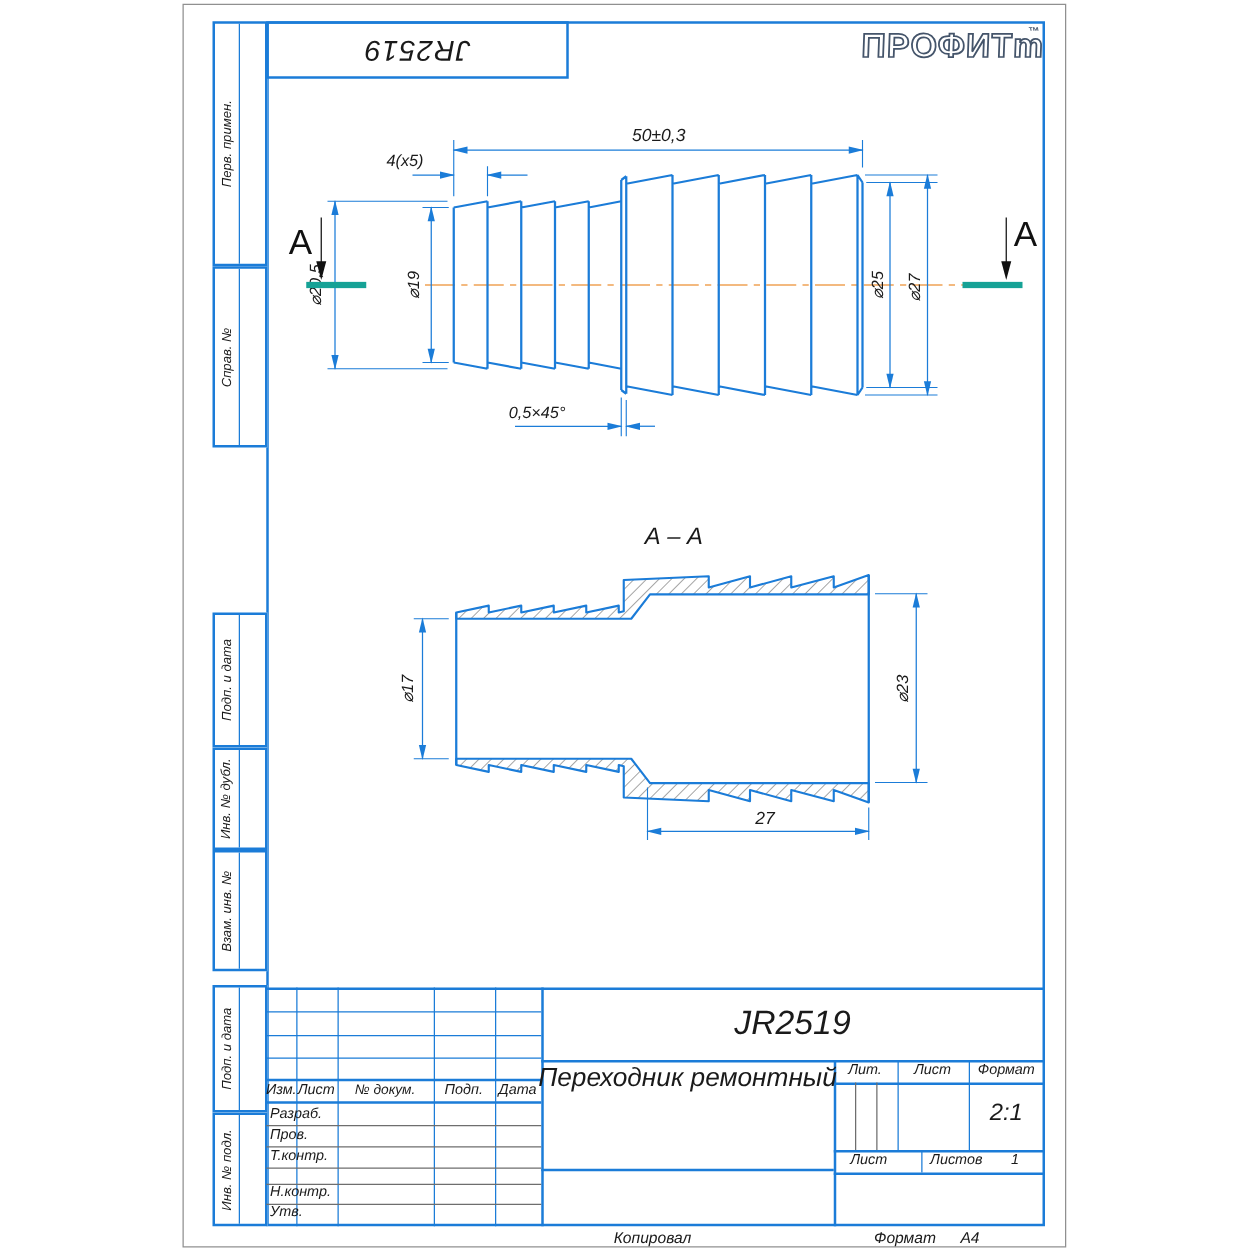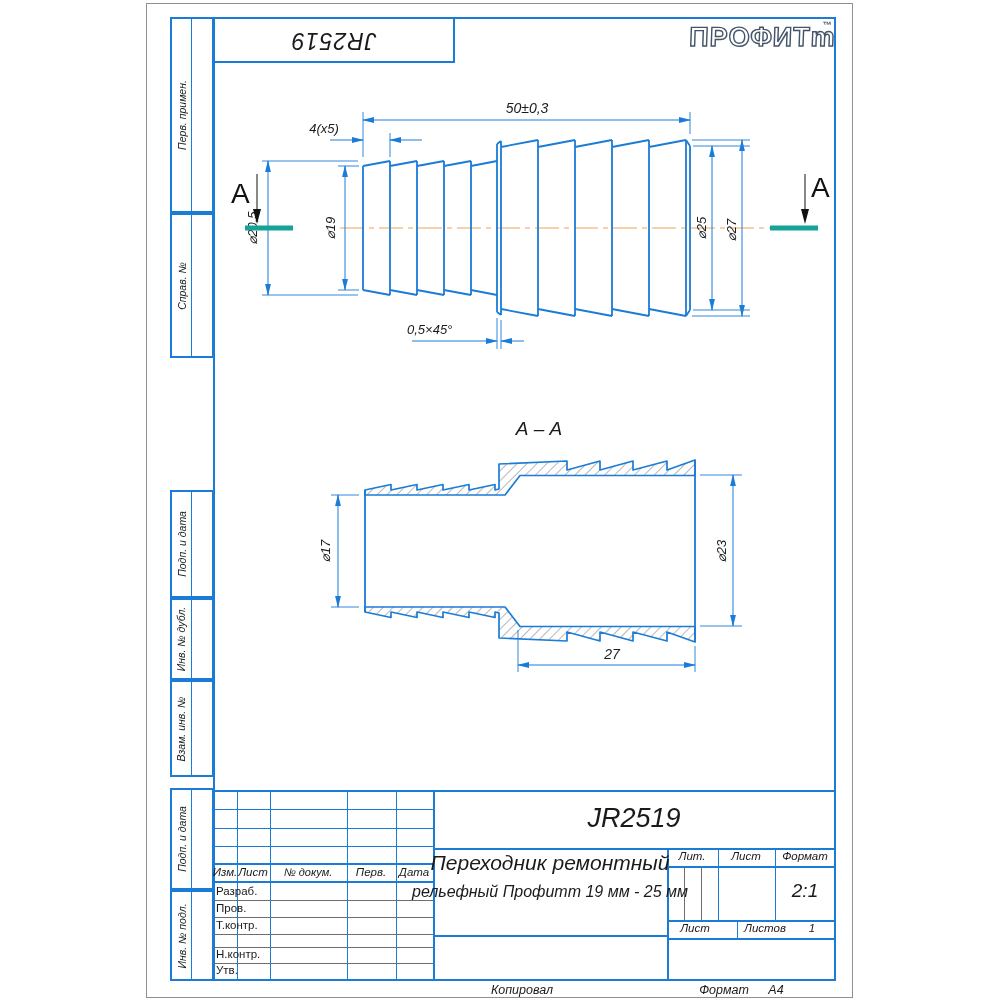--- a/index.html
+++ b/index.html
@@ -30,21 +30,21 @@
   
   .hl{position:absolute;background:var(--blue);height:2px;}
   .hl1{position:absolute;background:var(--blue);height:1.4px;}
   .vl{position:absolute;background:var(--blue);width:2px;}
   .vl1{position:absolute;background:var(--blue);width:1.4px;}
   .gl{position:absolute;background:var(--thin);height:1px;}
   .gv{position:absolute;background:var(--thin);width:1px;}
   
   .ctext{position:absolute;transform:translateX(-50%);white-space:nowrap;
          font-style:italic;color:var(--ink);}
-  .ltext{position:absolute;white-space:nowrap;color:var(--ink);}
+  .ltext{position:absolute;white-space:nowrap;font-style:italic;color:var(--ink);}
   svg{position:absolute;left:0;top:0;}
   .ln{stroke:var(--blue);stroke-width:1.8;fill:none;stroke-linejoin:round;}
   .wall{stroke:var(--blue);stroke-width:1.7;fill:url(#hatch);stroke-linejoin:round;}
   .dim{stroke:var(--blue);stroke-width:1;fill:none;}
   .ext{stroke:var(--blue);stroke-width:0.9;fill:none;}
   .cl{stroke:var(--orange);stroke-width:1.2;fill:none;stroke-dasharray:24 5 5 5;}
   .arr{fill:var(--blue);}
   .hatchline{stroke:#4a4a4a;stroke-width:0.8;}
   .dimtxt{font:italic 14px "Liberation Sans",sans-serif;fill:var(--ink);}
   .dimtxt-s{font:italic 13px "Liberation Sans",sans-serif;fill:var(--ink);}
@@ -137,26 +137,25 @@
   <div class="gl" style="left:213px;top:900px;width:220px"></div>
   <div class="gl" style="left:213px;top:917px;width:220px"></div>
   <div class="gl" style="left:213px;top:934px;width:220px"></div>
   <div class="gl" style="left:213px;top:947px;width:220px"></div>
   <div class="gl" style="left:213px;top:963px;width:220px"></div>
   <div class="gv" style="left:684px;top:866px;height:54px"></div>
   <div class="gv" style="left:701px;top:866px;height:54px"></div>
 
   <div class="ctext" style="left:634px;top:803px;font-size:27px">JR2519</div>
   <div class="ctext" style="left:550px;top:851px;font-size:21px">Переходник ремонтный</div>
-  <div class="ctext" style="left:550px;top:883px;font-size:16px">рельефный Профитт 19 мм - 25 мм</div>
 
   <div class="ctext" style="left:225px;top:866px;font-size:11.5px">Изм.</div>
   <div class="ctext" style="left:253px;top:866px;font-size:11.5px">Лист</div>
   <div class="ctext" style="left:308px;top:866px;font-size:11px">№ докум.</div>
-  <div class="ctext" style="left:371px;top:866px;font-size:11.5px">Перв.</div>
+  <div class="ctext" style="left:371px;top:866px;font-size:11.5px">Подп.</div>
   <div class="ctext" style="left:414px;top:866px;font-size:11.5px">Дата</div>
 
   <div class="ltext" style="left:216px;top:885px;font-size:11.5px">Разраб.</div>
   <div class="ltext" style="left:216px;top:902px;font-size:11.5px">Пров.</div>
   <div class="ltext" style="left:216px;top:919px;font-size:11.5px">Т.контр.</div>
   <div class="ltext" style="left:216px;top:948px;font-size:11.5px">Н.контр.</div>
   <div class="ltext" style="left:216px;top:964px;font-size:11.5px">Утв.</div>
 
   <div class="ctext" style="left:692px;top:850px;font-size:11.5px">Лит.</div>
   <div class="ctext" style="left:746px;top:850px;font-size:11.5px">Лист</div>

